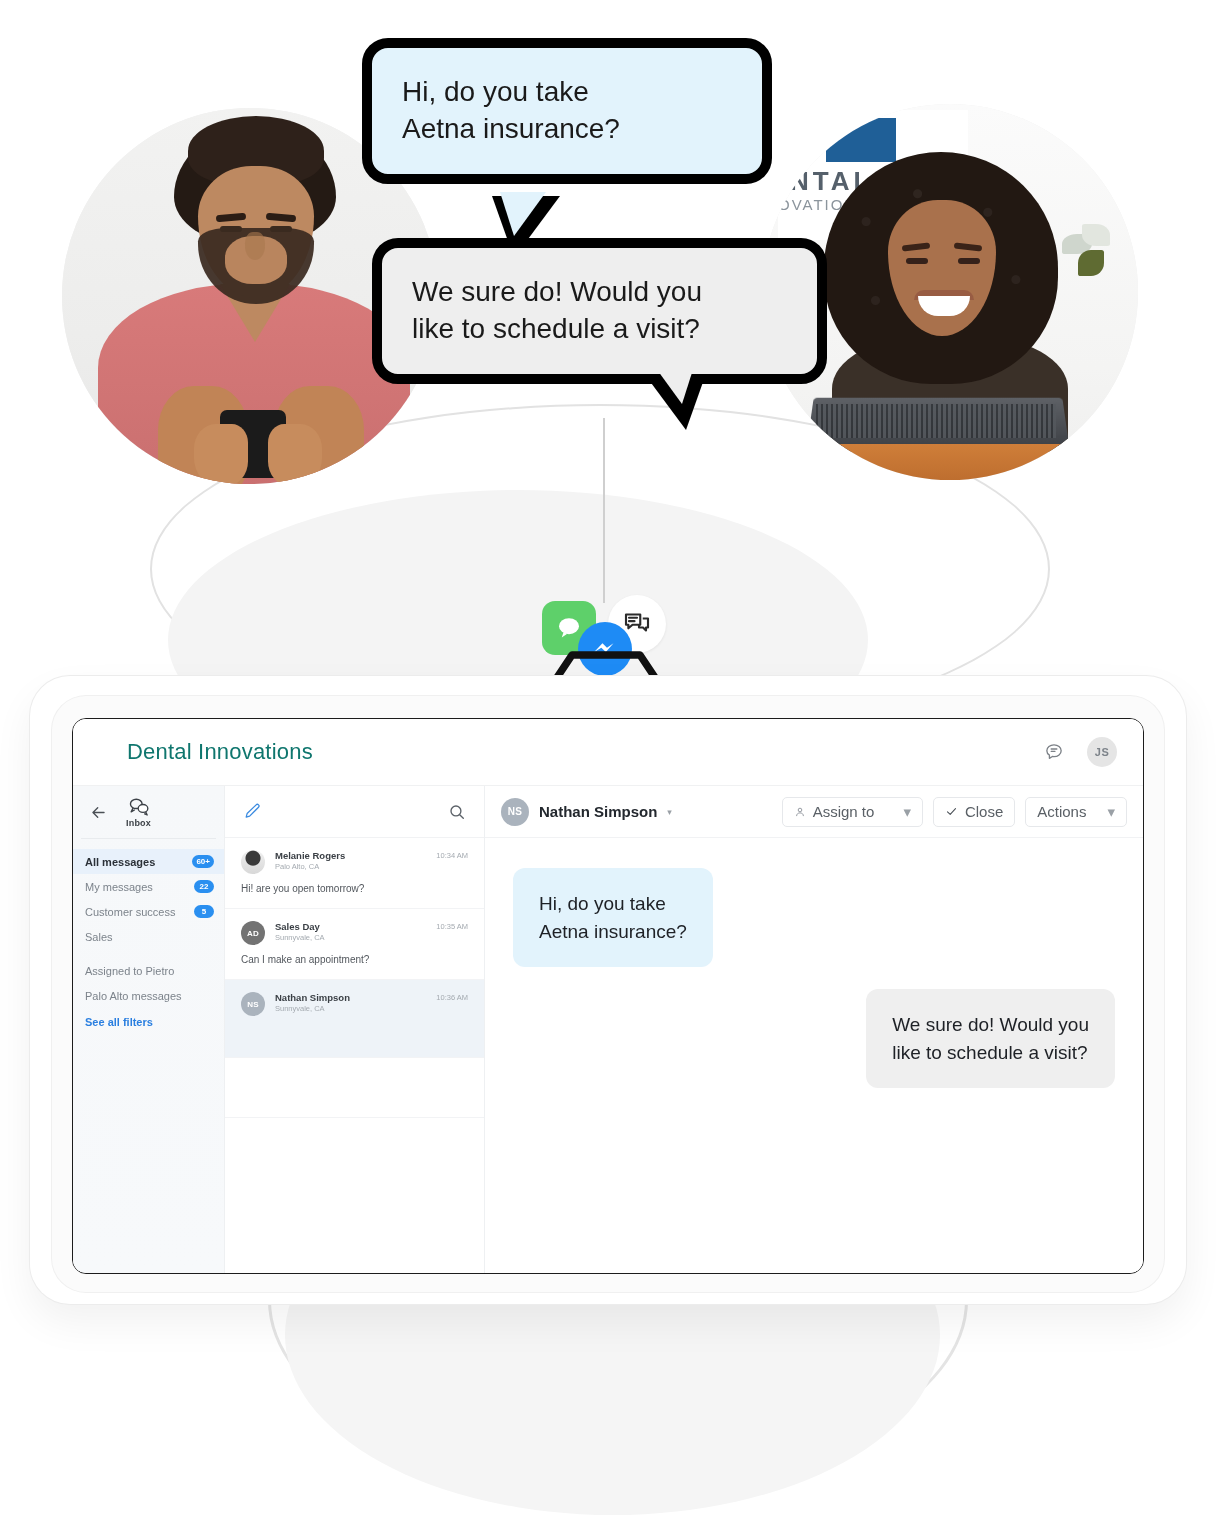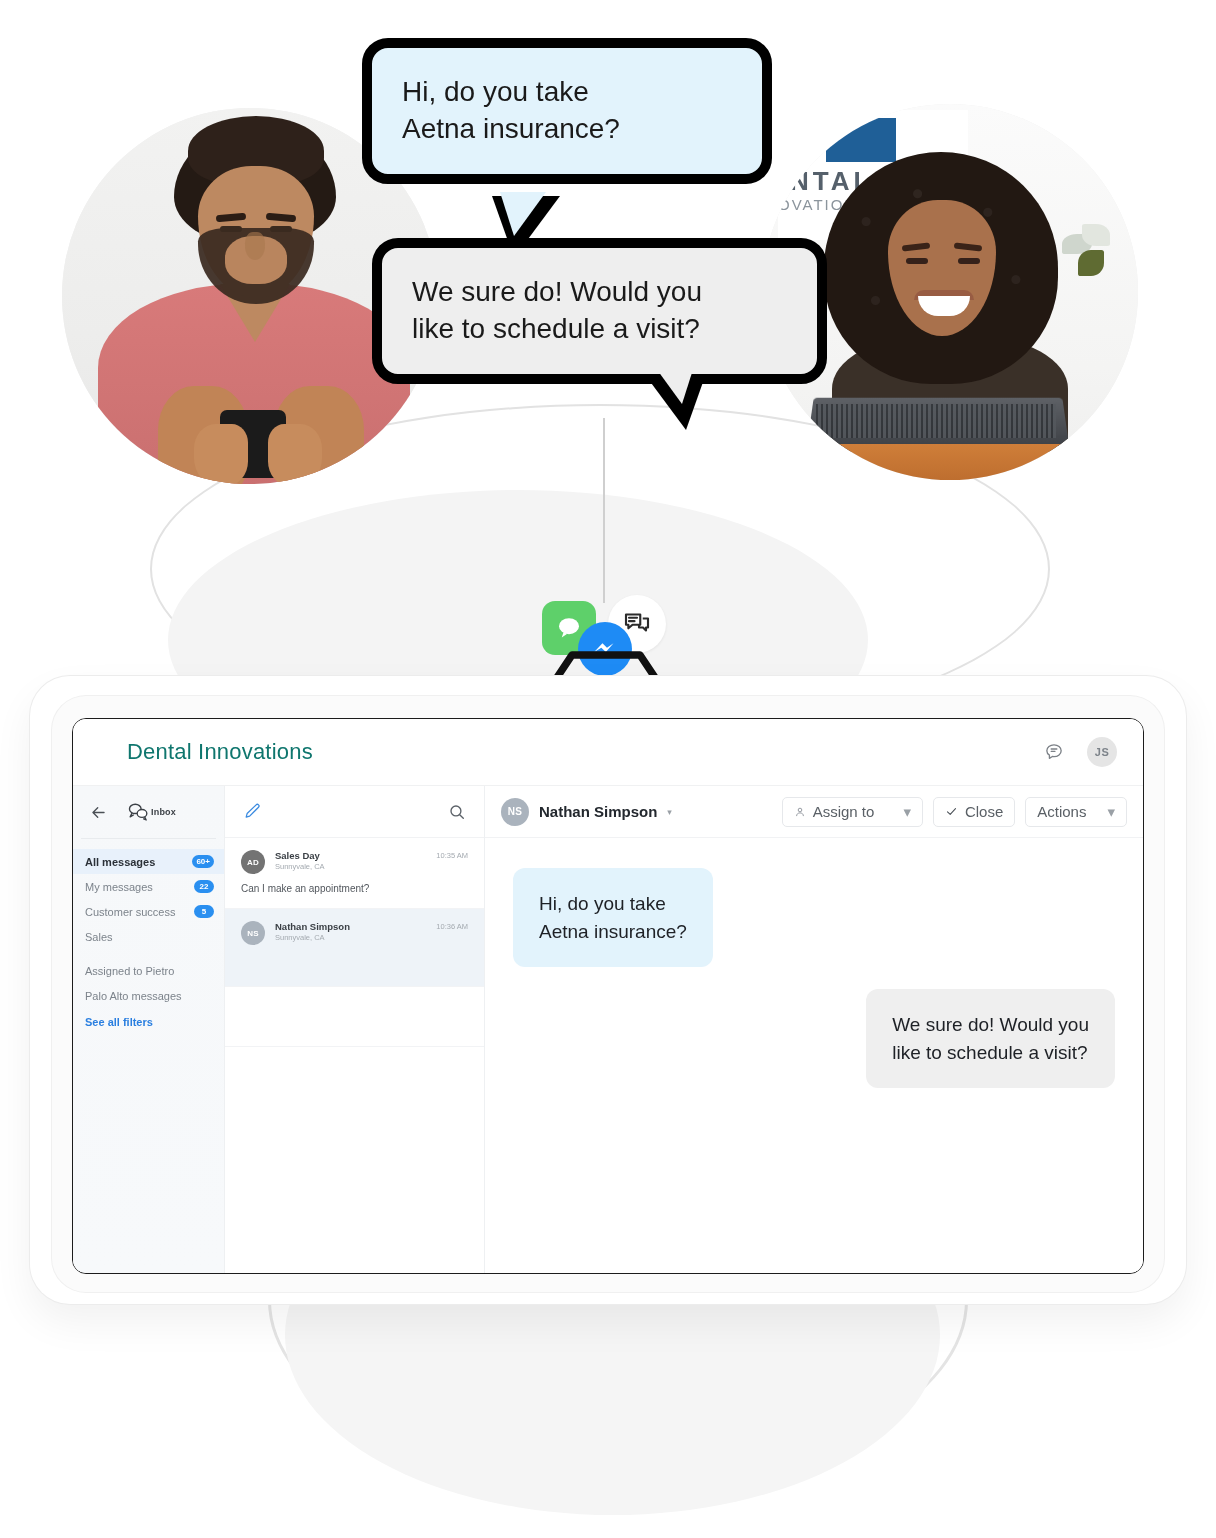--- a/index.html
+++ b/index.html
@@ -232,21 +232,21 @@
 
   .app-body { display:flex; height: 489px; border-top:1px solid #f0f1f2; }
 
   
   .sidebar {
     width: 152px; background: linear-gradient(180deg,#f6f8fa 0%, #f7f9fb 100%);
     border-right: 1px solid #eef0f2; flex-shrink:0;
   }
   .sb-top { height: 52px; display:flex; align-items:center; gap: 18px; padding: 0 16px; }
   .sb-back { color:#4a4f55; cursor:pointer; display:flex; }
-  .sb-inbox { display:flex; flex-direction:row; align-items:center; gap:1px; cursor:pointer; }
+  .sb-inbox { display:flex; flex-direction:column; align-items:center; gap:1px; cursor:pointer; }
   .sb-inbox-label { font-size: 9px; font-weight:700; color:#3c4147; letter-spacing:.2px; }
   .sb-divider { height:1px; background:#e8ebee; margin: 0 8px; }
   .sb-list { padding-top: 10px; }
   .sb-item {
     display:flex; align-items:center; height: 25px;
     padding: 0 10px 0 12px; font-size: 11px; color:#7c838b; cursor:pointer;
     font-family:"Liberation Sans", sans-serif;
   }
   .sb-item.active { background:#e8f1fb; color:#2b3138; font-weight:700; }
   .sb-item-label { flex:1; white-space:nowrap; overflow:hidden; text-overflow:ellipsis; }
@@ -496,20 +496,31 @@
           </div>
           <div class="cl-search">
             <svg width="18" height="18" viewBox="0 0 24 24" fill="none" stroke="currentColor" stroke-width="1.8" stroke-linecap="round">
               <circle cx="10.6" cy="10.6" r="6.6"></circle>
                 <path d="M15.6 15.6 L20.4 20.4"></path>
             </svg>
           </div>
         </div>
 
 
+        <div class="conv-item">
+          <div class="conv-row">
+            <div class="conv-avatar photo"></div>
+            <div class="conv-meta">
+              <div class="conv-name">Melanie Rogers</div>
+              <div class="conv-loc">Palo Alto, CA</div>
+            </div>
+            <div class="conv-time">10:34 AM</div>
+          </div>
+          <div class="conv-preview">Hi! are you open tomorrow?</div>
+        </div>
 
         <div class="conv-item">
           <div class="conv-row">
             <div class="conv-avatar" style="background:#737373;">AD</div>
             <div class="conv-meta">
               <div class="conv-name">Sales Day</div>
               <div class="conv-loc">Sunnyvale, CA</div>
             </div>
             <div class="conv-time">10:35 AM</div>
           </div>

